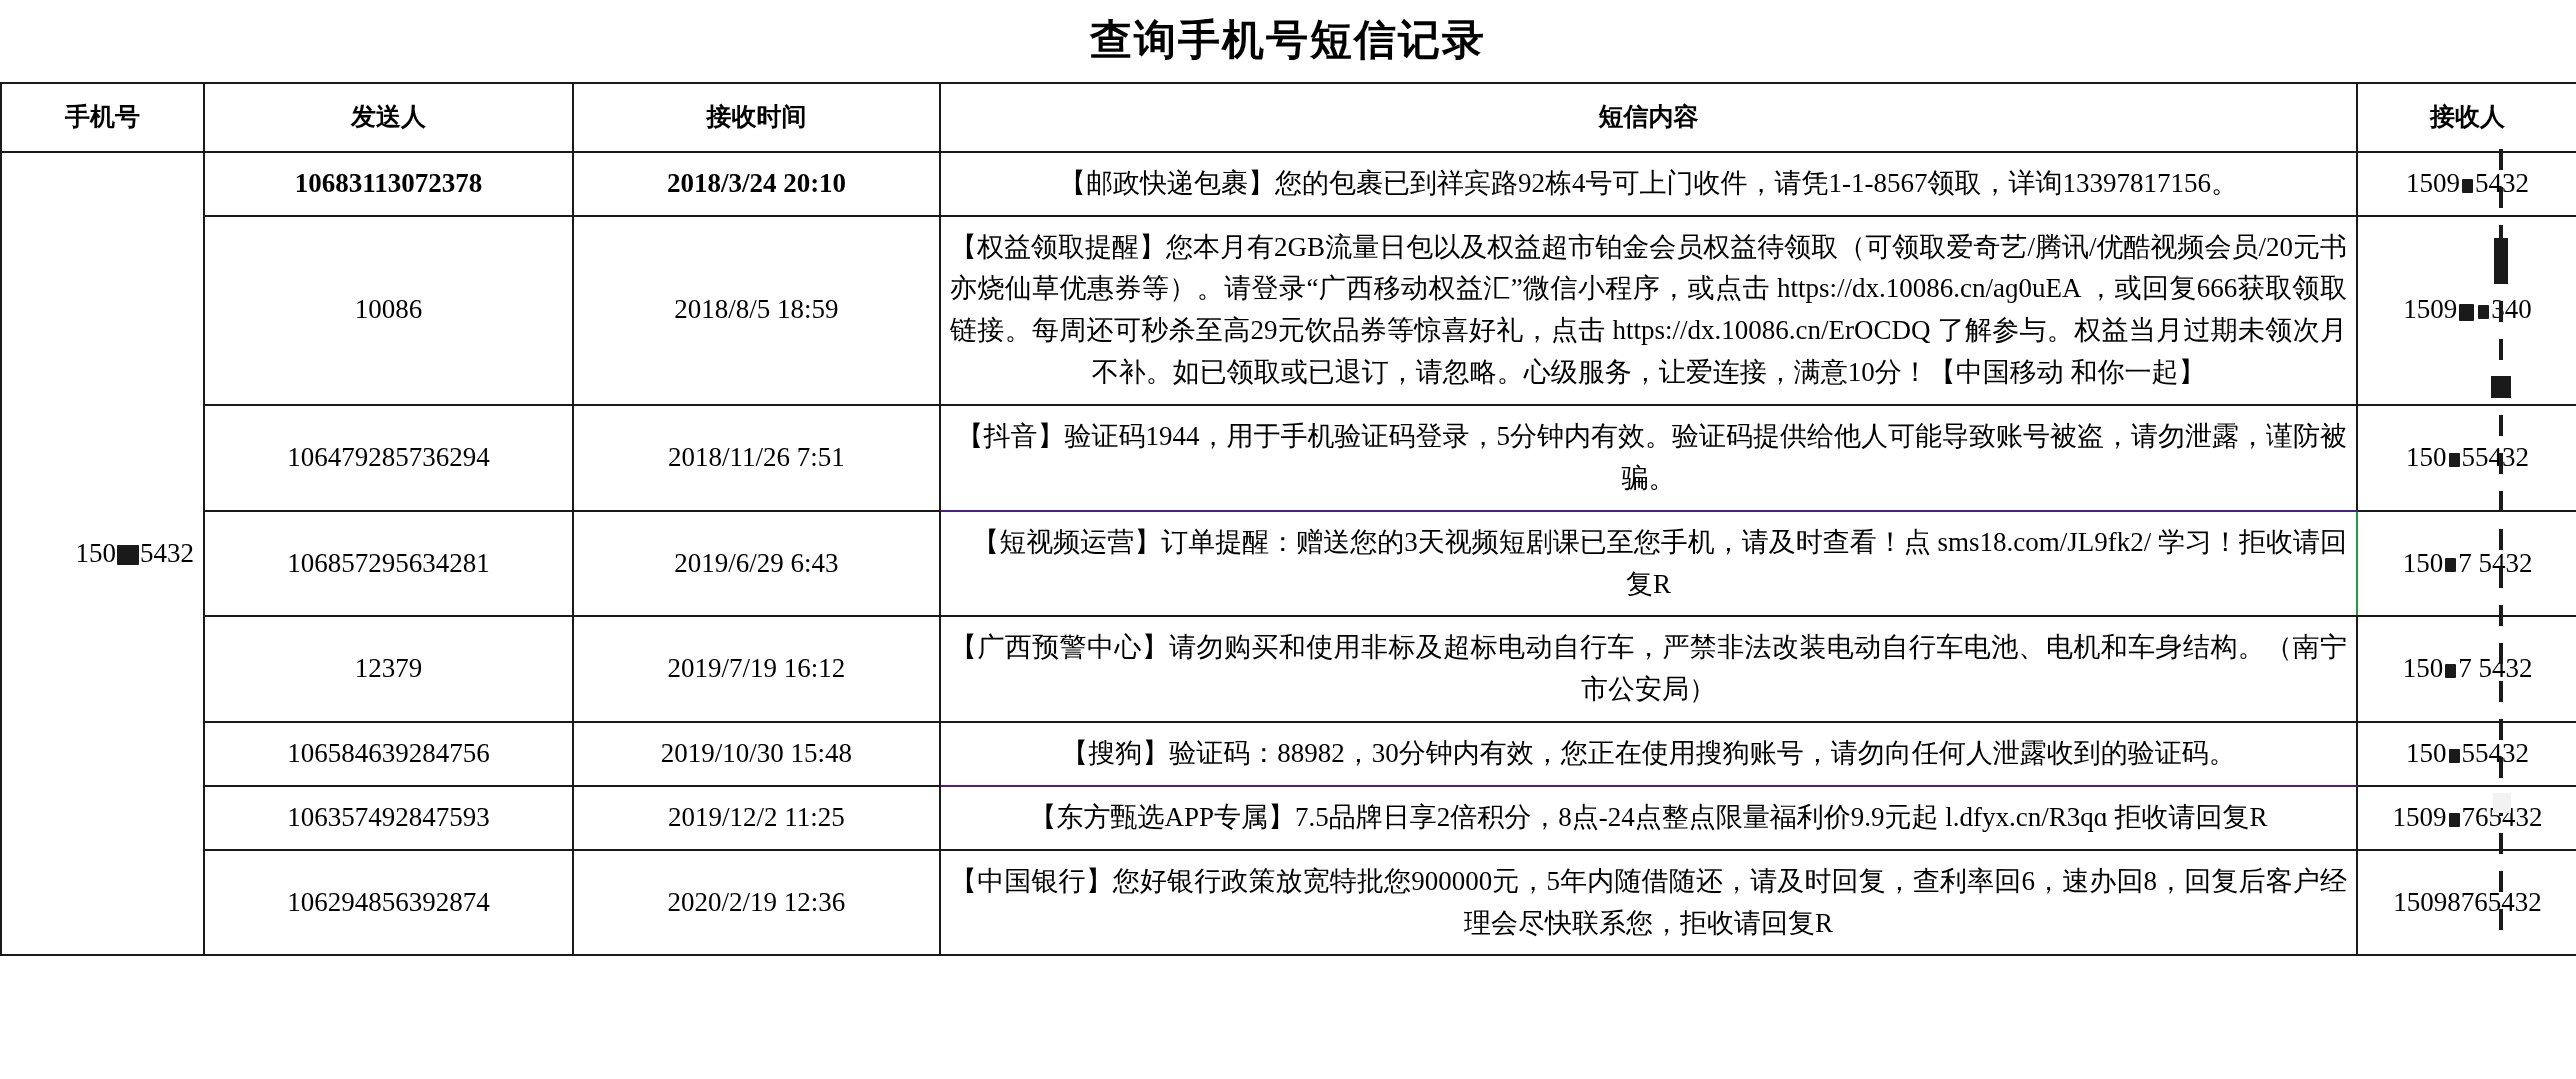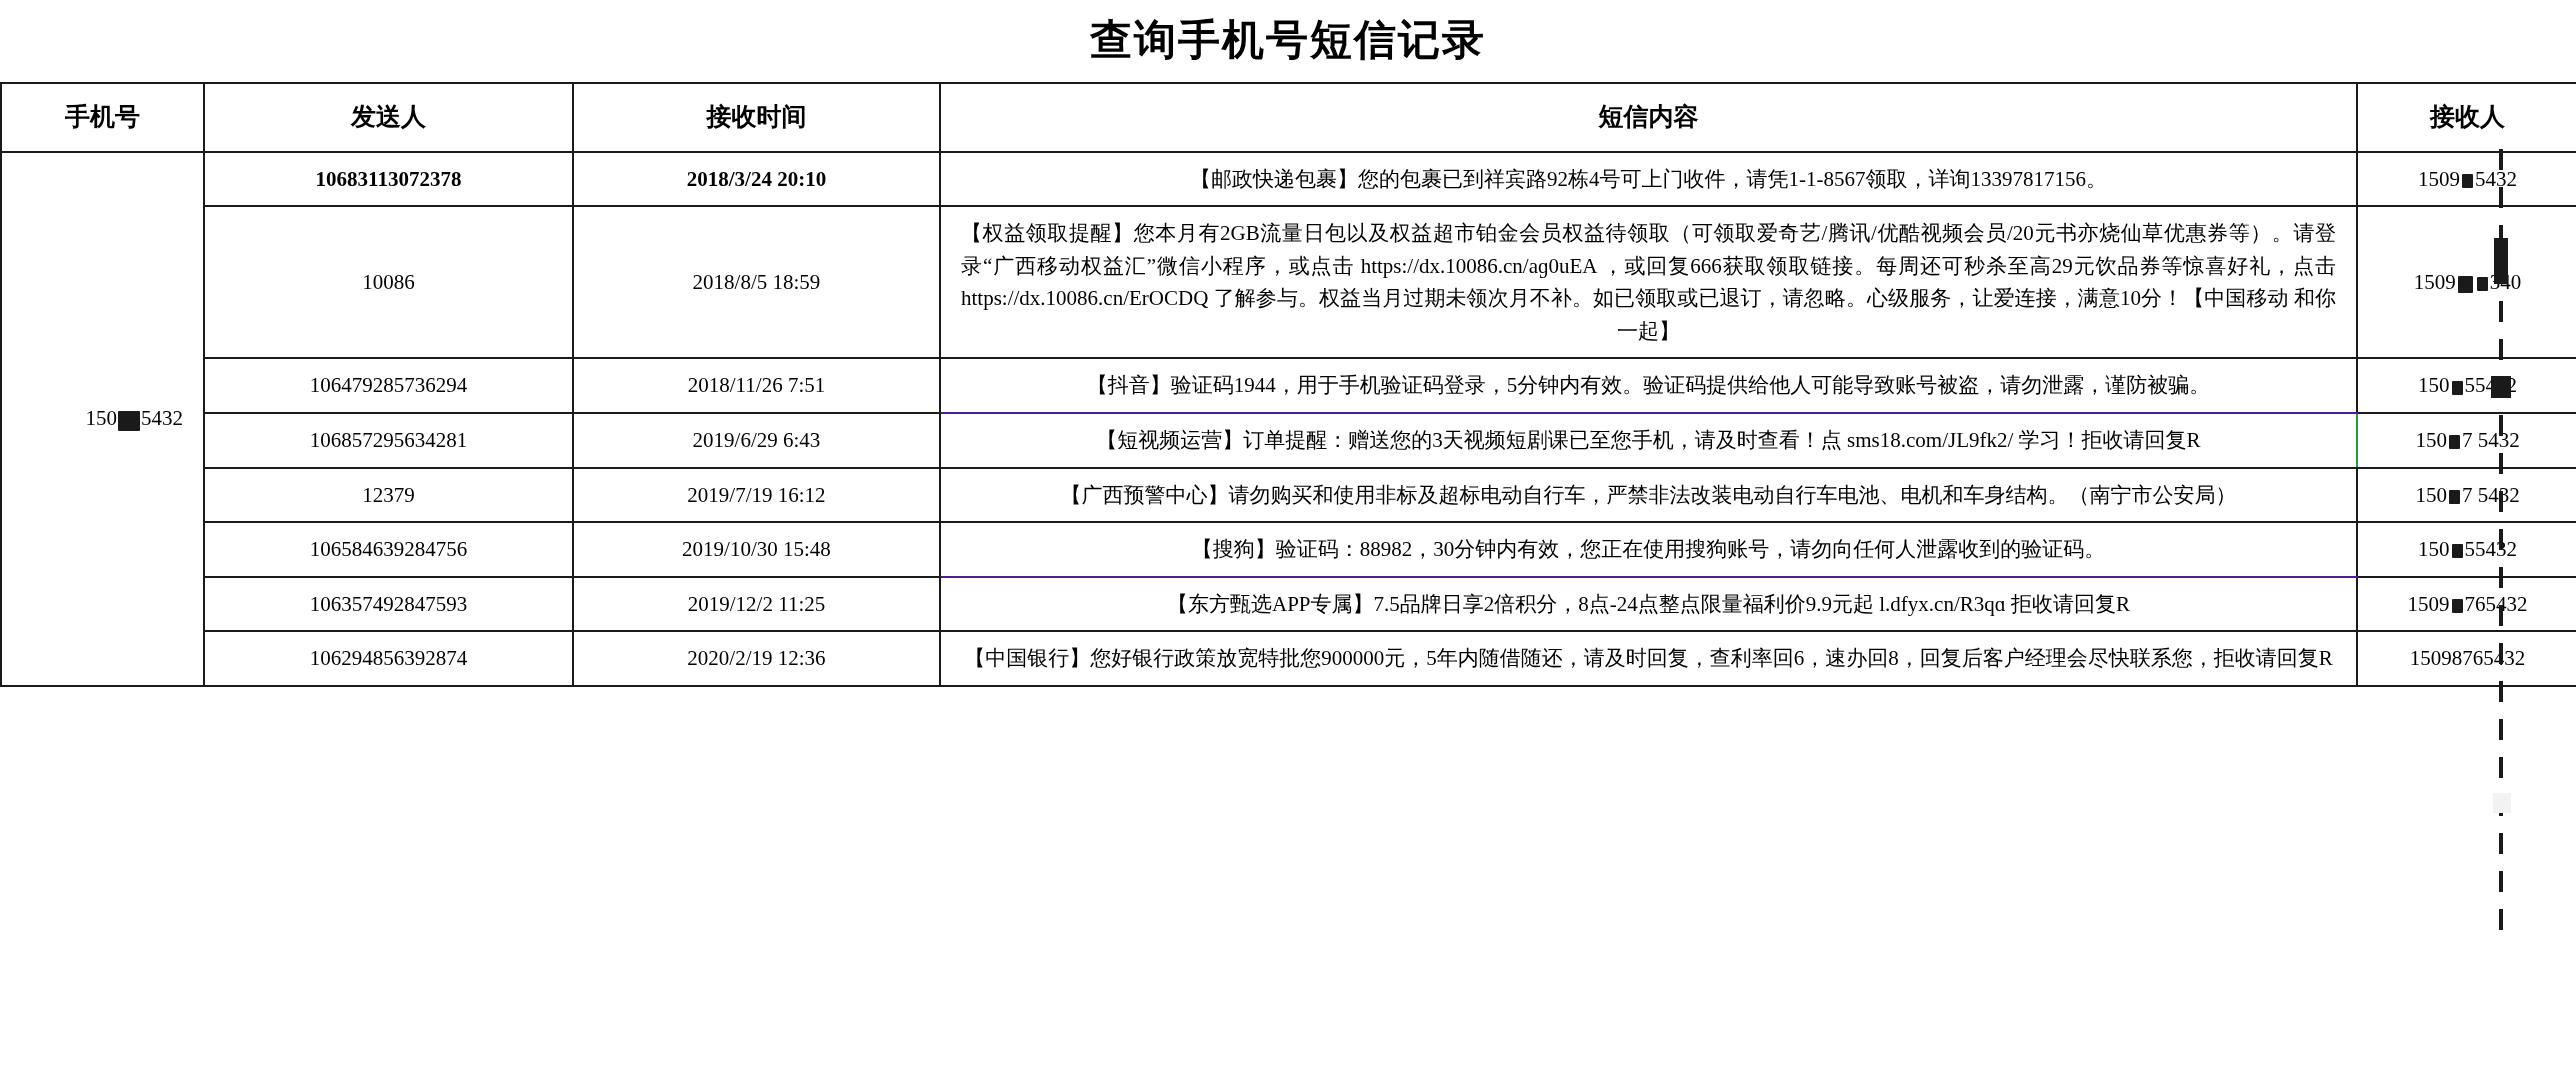--- a/index.html
+++ b/index.html
@@ -30,22 +30,22 @@
     font-family: "Liberation Serif", "DejaVu Serif", serif;
   }
   table.sms-table {
     border-collapse: collapse;
     width: 2576px;
     table-layout: fixed;
   }
   table.sms-table th,
   table.sms-table td {
     border: 2px solid #1a1a1a;
-    padding: 10px 20px;
-    font-size: 21px;
+    padding: 10px 9px;
+    font-size: 27px;
     line-height: 1.55;
     vertical-align: middle;
     background: #ffffff;
   }
   table.sms-table th {
     text-align: center;
     font-weight: bold;
     font-size: 25px;
     padding: 14px 16px;
   }

